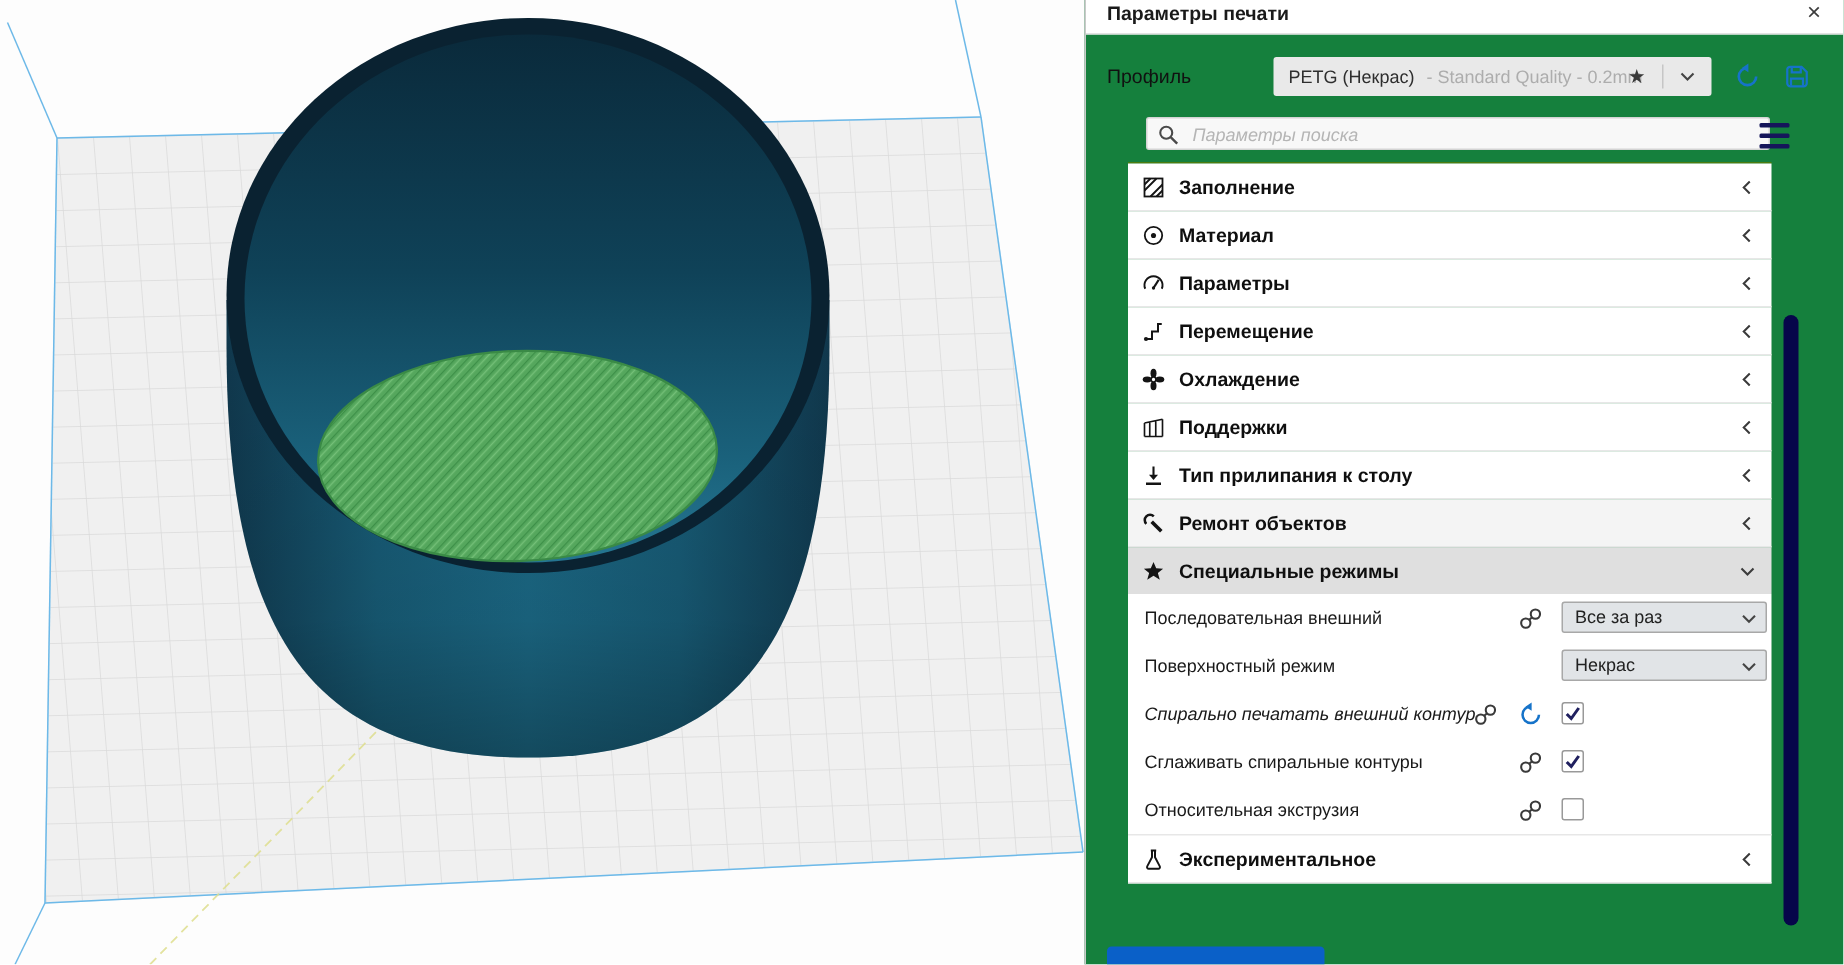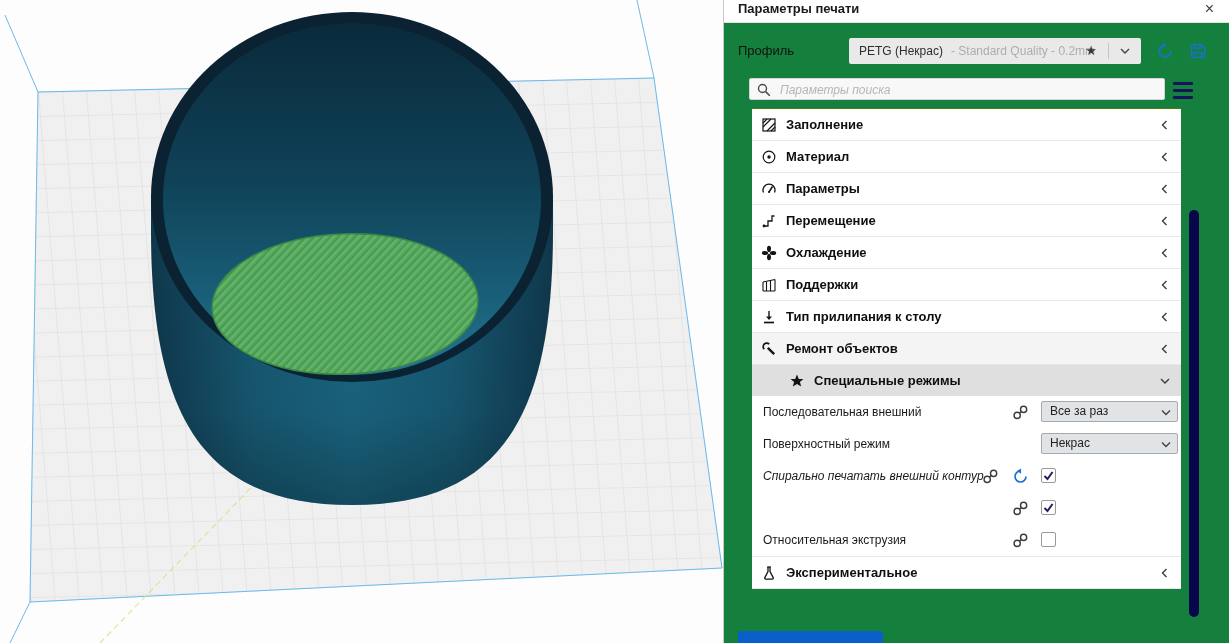--- a/index.html
+++ b/index.html
@@ -23,34 +23,34 @@
                   border-radius:2px;cursor:pointer;box-sizing:border-box;}
   .profile-select .pv{position:absolute;left:10px;top:0;line-height:26px;font-size:12px;color:#2e2e2e;white-space:nowrap;}
   .profile-select .pv-suffix{position:absolute;left:102px;top:0;line-height:26px;font-size:12px;color:#adadad;white-space:nowrap;}
   .profile-select .star{position:absolute;right:44px;top:0;line-height:26px;font-size:13px;color:#3a3a3a;}
   .profile-select .vdiv{position:absolute;right:32px;top:5px;width:1px;height:16px;background:#c6c6c6;}
   .profile-select .chev{position:absolute;right:8px;top:5px;}
   .icon-btn{position:absolute;width:18px;height:18px;cursor:pointer;}
   .reset-btn{left:432px;top:42px;}
   .save-btn{left:465px;top:42px;}
 
-  .search-box{position:absolute;left:25px;top:78px;width:416px;height:22px;background:#f8f8f8;
+  .search-box{position:absolute;left:40px;top:78px;width:416px;height:22px;background:#f8f8f8;
               border:1px solid #d4d4d4;border-radius:2px;box-sizing:border-box;}
   .search-box .mag{position:absolute;left:6px;top:3px;}
   .search-box input{position:absolute;left:28px;top:1px;width:370px;height:18px;border:none;background:transparent;
                     font-size:12px;font-family:"Liberation Sans",sans-serif;color:#333;outline:none;}
   .search-box input::placeholder{font-style:italic;color:#b5b5b5;}
   .hamburger{position:absolute;left:449px;top:82px;width:20px;height:18px;cursor:pointer;}
   .hamburger span{display:block;width:20px;height:3px;background:#15155a;margin-bottom:4px;border-radius:1px;}
 
   .cat-list{position:absolute;left:28px;top:108px;width:429px;border-top:1px solid #4d7c0f;}
   .cat-row{position:relative;display:flex;align-items:center;height:31px;border-bottom:1px solid #e7e7e7;
            background:#fff;cursor:pointer;}
   .cat-row.hovered{background:#f4f4f4;}
-  .cat-row.active{background:#dfdfdf;border-bottom:none;padding-left:28px;}
+  .cat-row.active{background:#dfdfdf;border-bottom:none;}
   .cat-icon{width:16px;height:16px;margin:0 9px 0 9px;flex:none;}
   .cat-label{font-size:13px;font-weight:700;color:#0f0f0f;white-space:nowrap;}
   .cat-chev{position:absolute;right:8px;top:8px;}
 
   .sub-list{background:#fff;}
   .set-row{position:relative;height:32px;}
   .set-label{position:absolute;left:11px;top:0;line-height:32px;font-size:12px;color:#1a1a1a;white-space:nowrap;}
   .set-label.it{font-style:italic;}
   .row-icons{position:absolute;right:152px;top:8px;display:flex;gap:13px;}
   .mini-select{position:absolute;left:289px;top:5px;width:137px;height:21px;background:#e1e4e7;
@@ -331,20 +331,21 @@
             </svg>
           </div>
           <div class="checkbox">
             <svg width="13" height="13">
                 <polyline points="2.5,7 5.5,10 10.5,3" fill="none" stroke="#20205f" stroke-width="2"></polyline>
               </svg>
           </div>
         </div>
 
         <div class="set-row">
+          <span class="set-label">Сглаживать спиральные контуры</span>
           <div class="row-icons">
             <svg width="17" height="17">
               <g fill="none" stroke="#3a3a3a" stroke-width="1.4">
                 <circle cx="5.2" cy="11.4" r="3.1"></circle>
                   <circle cx="11.6" cy="5.4" r="3.1"></circle>
                 <line x1="7.3" y1="9.3" x2="9.6" y2="7.3"></line>
               </g>
             </svg>
           </div>
           <div class="checkbox">

